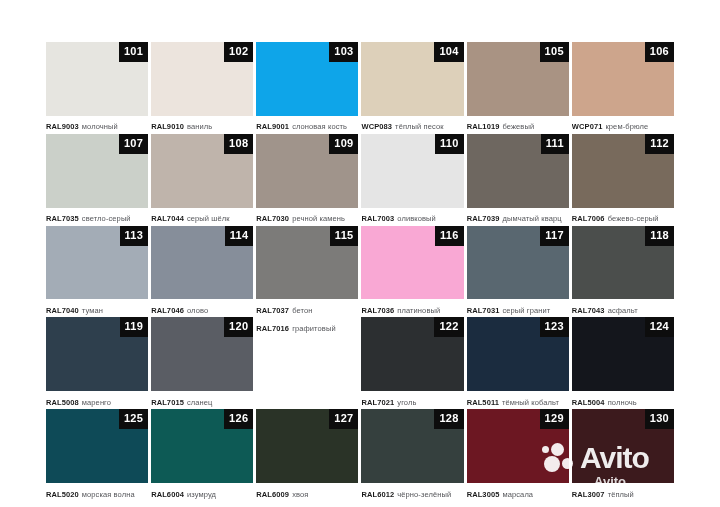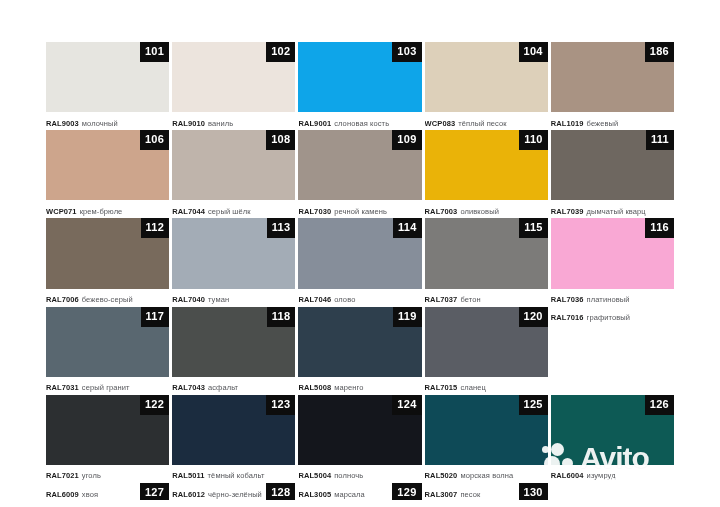--- a/index.html
+++ b/index.html
@@ -13,21 +13,21 @@
   #palette-page {
     position:relative;
     width:720px; height:507px;
     background:#ffffff;
   }
   #swatch-grid {
     position:absolute;
     left:46px; top:42px;
     width:628px; height:458px;
     display:grid;
-    grid-template-columns:repeat(5, 1fr);
+    grid-template-columns:repeat(6, 1fr);
     grid-template-rows:repeat(5, 1fr);
     column-gap:3px;
     row-gap:1px;
   }
   .swatch-cell {
     position:relative;
     display:flex;
     flex-direction:column;
     overflow:hidden;
   }
@@ -158,56 +158,65 @@
         <div class="swatch-color" style="background: rgb(221, 208, 186);">
           <div class="swatch-badge">104</div>
         </div>
         <div class="swatch-caption">
           <span class="swatch-code">WCP083</span>
           <span class="swatch-name">тёплый песок</span>
         </div>
       </div>
       <div class="swatch-cell">
         <div class="swatch-color" style="background: rgb(169, 147, 131);">
-          <div class="swatch-badge">186</div>
+          <div class="swatch-badge">105</div>
         </div>
         <div class="swatch-caption">
           <span class="swatch-code">RAL1019</span>
           <span class="swatch-name">бежевый</span>
         </div>
       </div>
       <div class="swatch-cell">
         <div class="swatch-color" style="background: rgb(205, 165, 140);">
           <div class="swatch-badge">106</div>
         </div>
         <div class="swatch-caption">
           <span class="swatch-code">WCP071</span>
           <span class="swatch-name">крем-брюле</span>
         </div>
       </div>
       <div class="swatch-cell">
+        <div class="swatch-color" style="background: rgb(203, 208, 201);">
+          <div class="swatch-badge">107</div>
+        </div>
+        <div class="swatch-caption">
+          <span class="swatch-code">RAL7035</span>
+          <span class="swatch-name">светло-серый</span>
+        </div>
+      </div>
+      <div class="swatch-cell">
         <div class="swatch-color" style="background: rgb(191, 180, 171);">
           <div class="swatch-badge">108</div>
         </div>
         <div class="swatch-caption">
           <span class="swatch-code">RAL7044</span>
           <span class="swatch-name">серый шёлк</span>
         </div>
       </div>
       <div class="swatch-cell">
         <div class="swatch-color" style="background: rgb(160, 148, 139);">
           <div class="swatch-badge">109</div>
         </div>
         <div class="swatch-caption">
           <span class="swatch-code">RAL7030</span>
           <span class="swatch-name">речной камень</span>
         </div>
       </div>
       <div class="swatch-cell">
-        <div class="swatch-color" style="background: #eab308;">
+        <div class="swatch-color" style="background: #e5e5e5;">
           <div class="swatch-badge">110</div>
         </div>
         <div class="swatch-caption">
           <span class="swatch-code">RAL7003</span>
           <span class="swatch-name">оливковый</span>
         </div>
       </div>
       <div class="swatch-cell">
         <div class="swatch-color" style="background: rgb(110, 103, 96);">
           <div class="swatch-badge">111</div>
@@ -375,21 +384,21 @@
           <span class="swatch-code">RAL3005</span>
           <span class="swatch-name">марсала</span>
         </div>
       </div>
       <div class="swatch-cell">
         <div class="swatch-color" style="background: rgb(60, 26, 29);">
           <div class="swatch-badge">130</div>
         </div>
         <div class="swatch-caption">
           <span class="swatch-code">RAL3007</span>
-          <span class="swatch-name">песок</span>
+          <span class="swatch-name">тёплый</span>
         </div>
       </div>
     </div>
 
   <div id="avito-watermark">
     <div class="wm-row">
       <span class="wm-dots">
         <i class="d1"></i>
           <i class="d2"></i>
           <i class="d3"></i>

